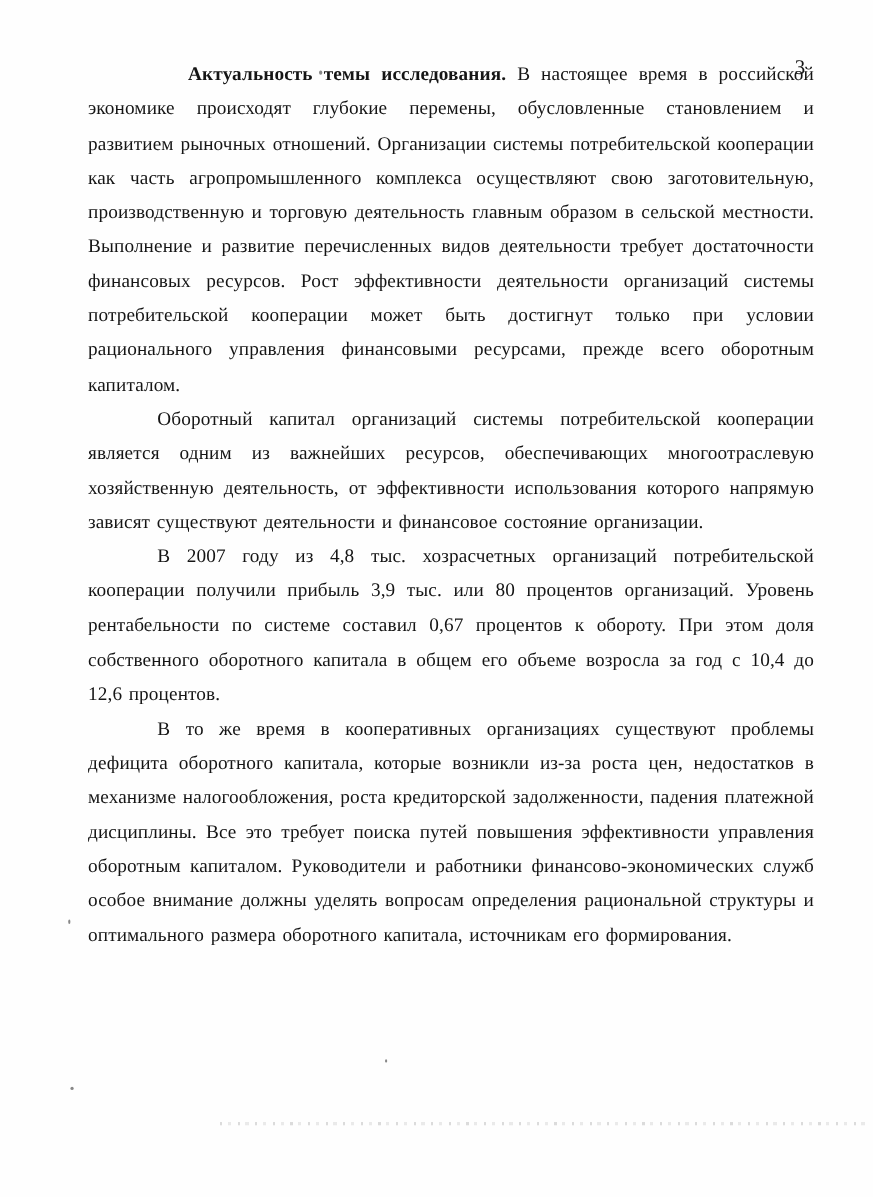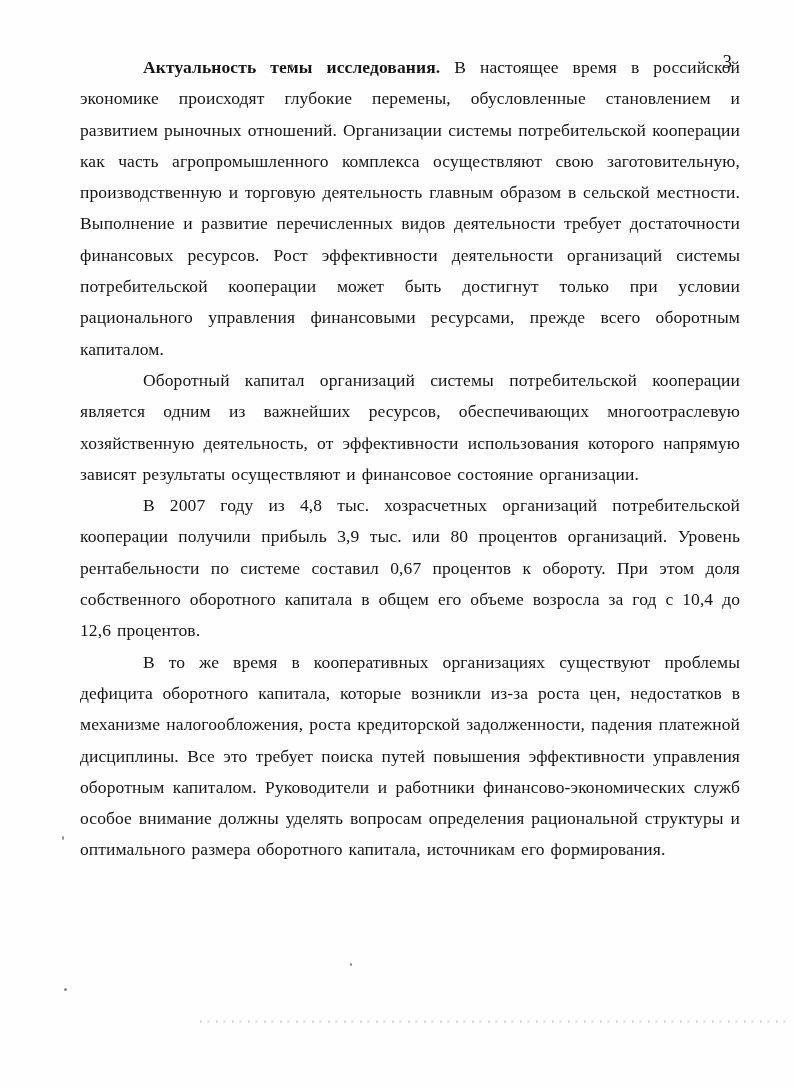--- a/index.html
+++ b/index.html
@@ -39,20 +39,21 @@
     line-height: 31.3px;
     word-spacing: 1.5px;
     letter-spacing: 0.1px;
   }
   .doc-body p {
     margin: 0;
     text-indent: 63px;
   }
   .lead {
     font-weight: bold;
+    margin-left: 28px;
   }
   .speck {
     position: absolute;
     background: #6a6a6a;
     border-radius: 50%;
     opacity: 0.8;
   }
   .speck.s1 { left: 290px; top: 64px;  width: 3px; height: 4px; }
   .speck.s2 { left: 62px;  top: 836px; width: 2px; height: 4px; }
   .speck.s3 { left: 64px;  top: 988px; width: 3px; height: 3px; }
@@ -78,21 +79,21 @@
 
 <div class="page">
 
   <div class="page-number">3</div>
 
 
   <div class="doc-body">
 
     <p><b class="lead">Актуальность темы исследования.</b> <span>В настоящее время в российской экономике происходят глубокие перемены, обусловленные становлением и развитием рыночных отношений. Организации системы потребительской кооперации как часть агропромышленного комплекса осуществляют свою заготовительную, производственную и торговую деятельность главным образом в сельской местности. Выполнение и развитие перечисленных видов деятельности требует достаточности финансовых ресурсов. Рост эффективности деятельности организаций системы потребительской кооперации может быть достигнут только при условии рационального управления финансовыми ресурсами, прежде всего оборотным капиталом.</span></p>
 
-    <p><span>Оборотный капитал организаций системы потребительской кооперации является одним из важнейших ресурсов, обеспечивающих многоотраслевую хозяйственную деятельность, от эффективности использования которого напрямую зависят результаты осуществляют и финансовое состояние организации.</span></p>
+    <p><span>Оборотный капитал организаций системы потребительской кооперации является одним из важнейших ресурсов, обеспечивающих многоотраслевую хозяйственную деятельность, от эффективности использования которого напрямую зависят существуют деятельности и финансовое состояние организации.</span></p>
 
     <p><span>В 2007 году из 4,8 тыс. хозрасчетных организаций потребительской кооперации получили прибыль 3,9 тыс. или 80 процентов организаций. Уровень рентабельности по системе составил 0,67 процентов к обороту. При этом доля собственного оборотного капитала в общем его объеме возросла за год с 10,4 до 12,6 процентов.</span></p>
 
     <p><span>В то же время в кооперативных организациях существуют проблемы дефицита оборотного капитала, которые возникли из-за роста цен, недостатков в механизме налогообложения, роста кредиторской задолженности, падения платежной дисциплины. Все это требует поиска путей повышения эффективности управления оборотным капиталом. Руководители и работники финансово-экономических служб особое внимание должны уделять вопросам определения рациональной структуры и оптимального размера оборотного капитала, источникам его формирования.</span></p>
 
   </div>
 
   <div class="speck s1"></div>
   <div class="speck s2"></div>
   <div class="speck s3"></div>

